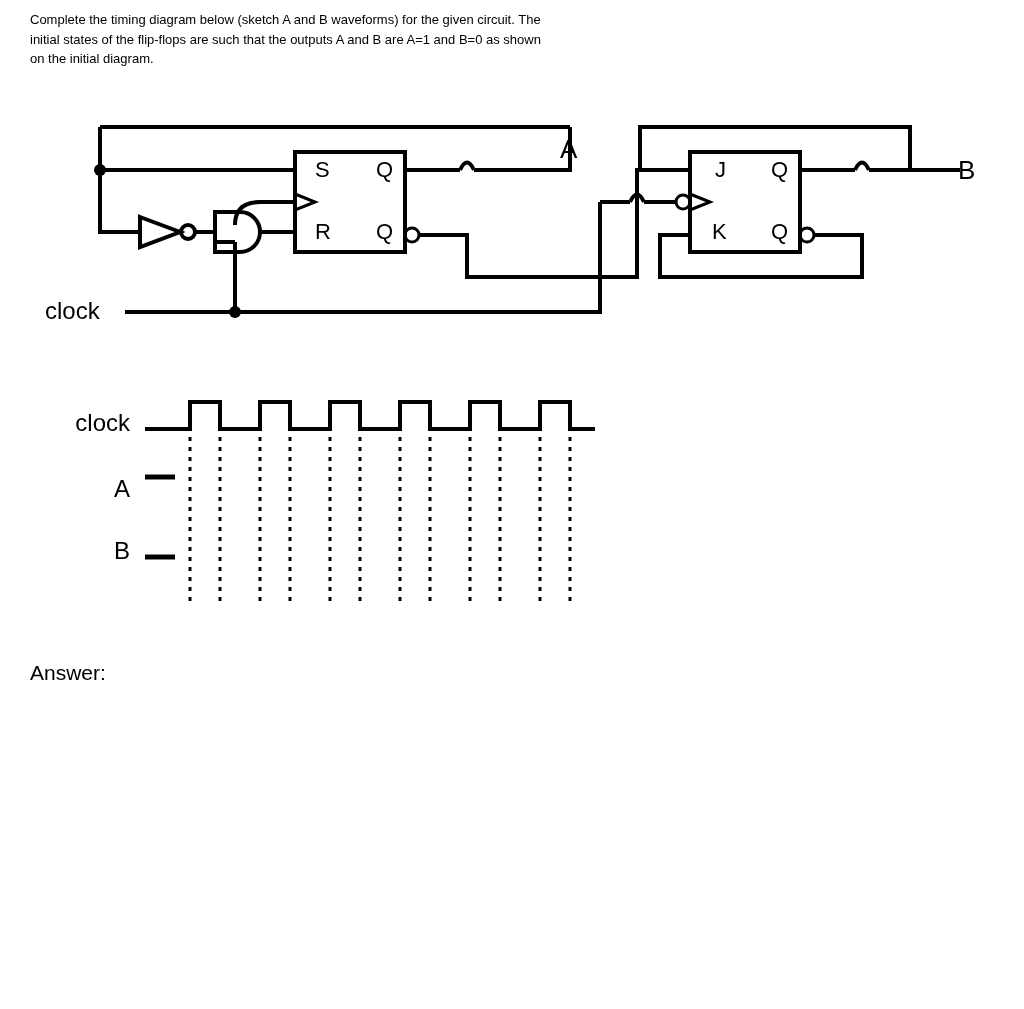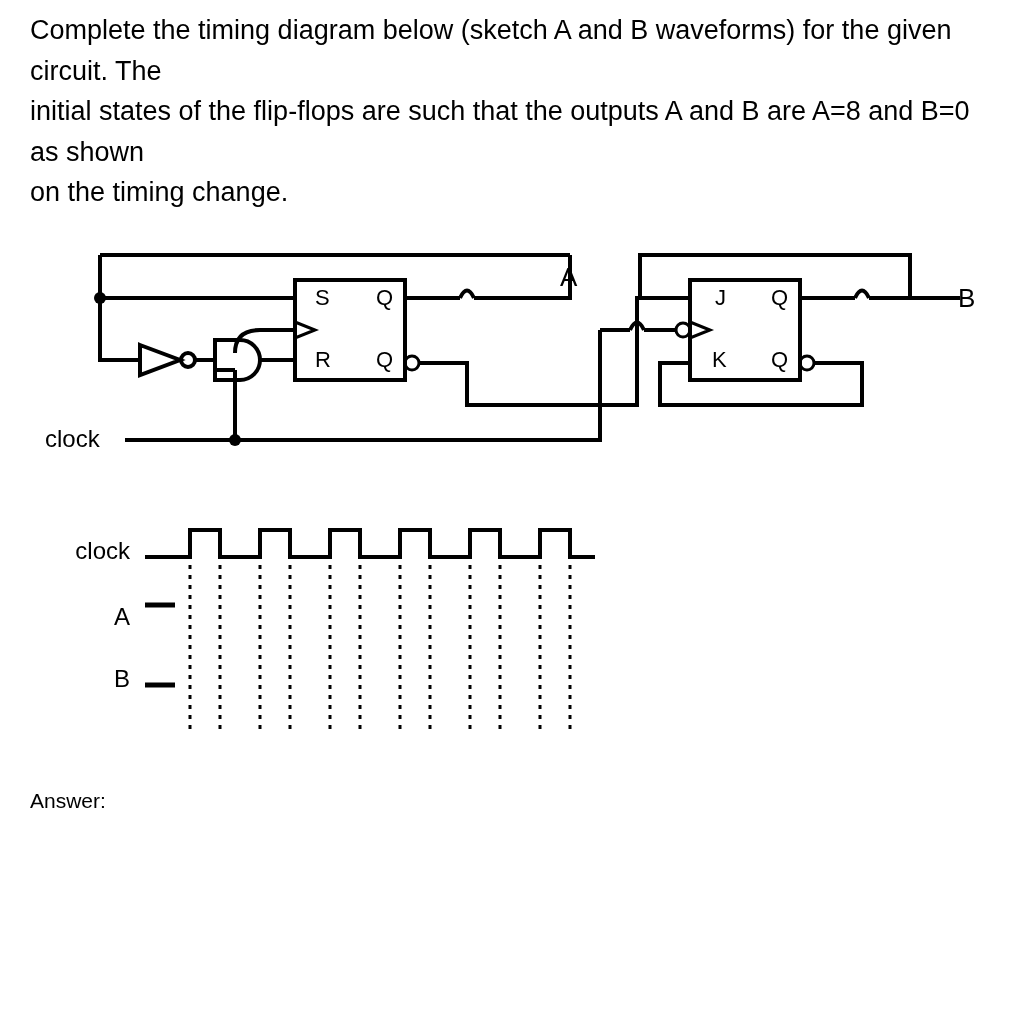--- a/index.html
+++ b/index.html
@@ -9,23 +9,23 @@
     }
     body {
       font-family: Arial, Helvetica, sans-serif;
       background: #fff;
       width: 1024px;
       height: 1009px;
       padding: 10px 30px;
       color: #000;
     }
     .question-text {
-      font-size: 27px;
+      font-size: 13px;
       line-height: 1.5;
-      margin-bottom: 32px;
+      margin-bottom: 48px;
     }
     .circuit-area {
       position: relative;
       width: 940px;
       height: 240px;
       margin-bottom: 40px;
       margin-left: 10px;
     }
     .clock-label {
       position: absolute;
@@ -55,22 +55,22 @@
     }
     svg {
       position: absolute;
     }
   </style>
 </head>
 <body>
 
 <div class="question-text">
   <span>Complete the timing diagram below (sketch A and B waveforms) for the given circuit.  The</span><br>
-  <span>initial states of the flip-flops are such that the outputs A and B are A=8 and B=0 as shown</span><br>
-  <span>on the timing change.</span>
+  <span>initial states of the flip-flops are such that the outputs A and B are A=1 and B=0 as shown</span><br>
+  <span>on the initial diagram.</span>
 </div>
 
 <div class="circuit-area">
   <svg width="940" height="240">
 
     <rect x="255" y="35" width="110" height="100" fill="none" stroke="#000" stroke-width="4"></rect>
 
     <path d="M 255 77 L 275 85 L 255 93 Z" fill="none" stroke="#000" stroke-width="3"></path>
 
     <rect x="650" y="35" width="110" height="100" fill="none" stroke="#000" stroke-width="4"></rect>

